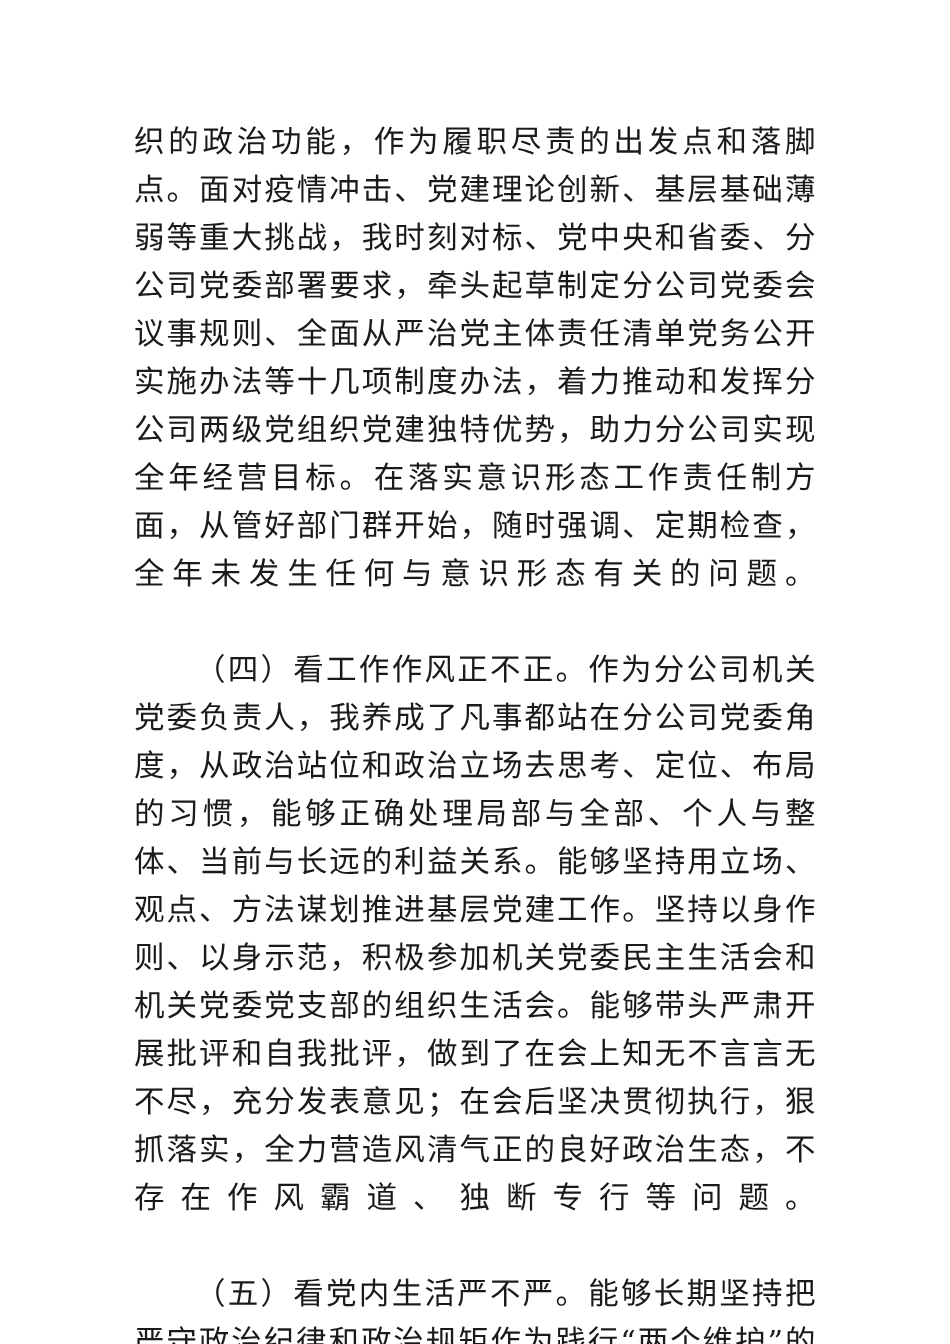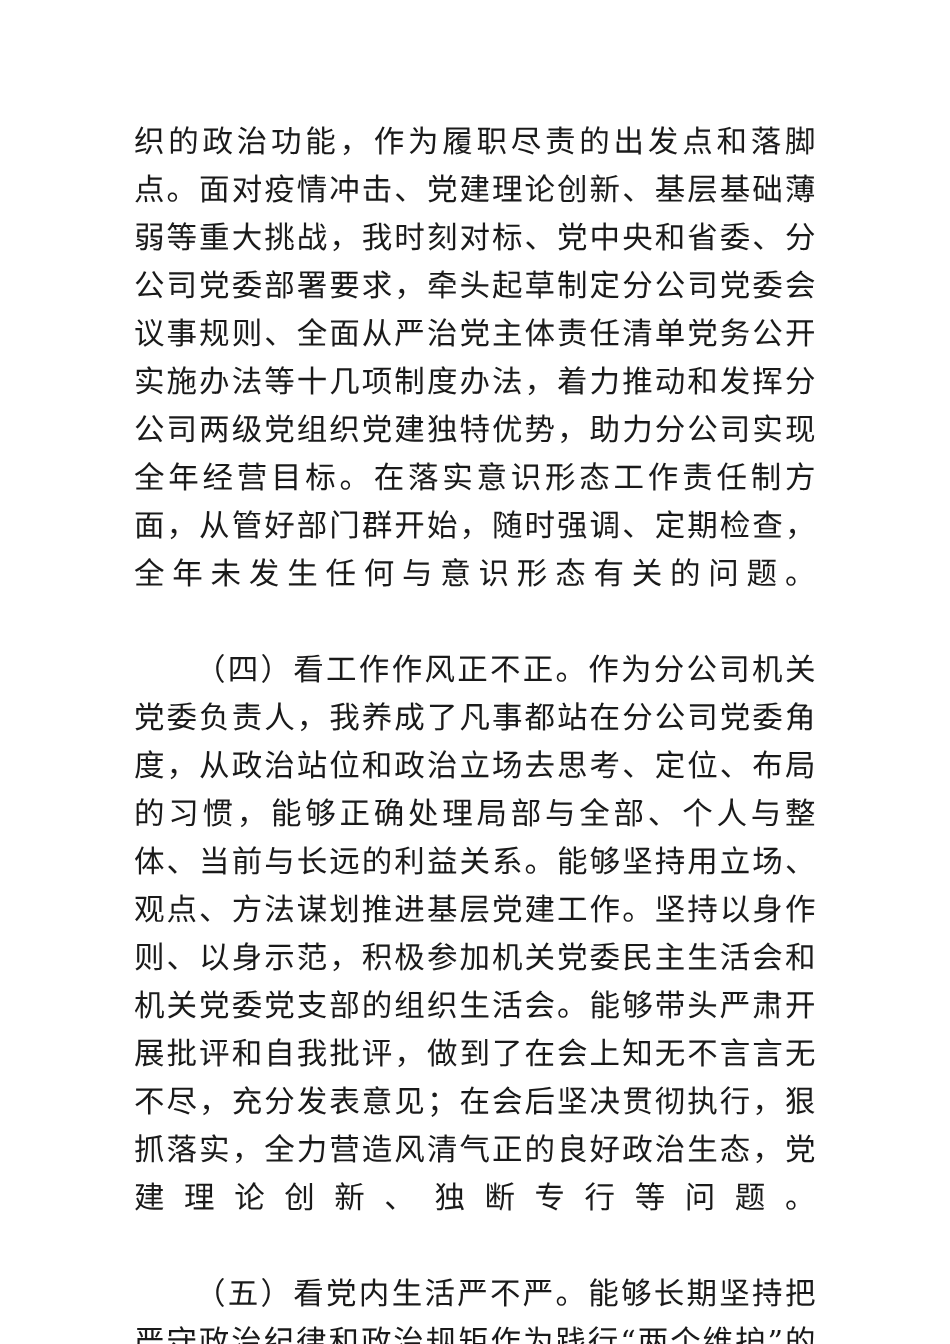--- a/index.html
+++ b/index.html
@@ -52,18 +52,18 @@
   }
 </style>
 </head>
 <body>
 
 <div id="page">
   <div id="doc-body">
 
     <p class="para">织的政治功能，作为履职尽责的出发点和落脚点。面对疫情冲击、党建理论创新、基层基础薄弱等重大挑战，我时刻对标、党中央和省委、分公司党委部署要求，牵头起草制定分公司党委会议事规则、全面从严治党主体责任清单党务公开实施办法等十几项制度办法，着力推动和发挥分公司两级党组织党建独特优势，助力分公司实现全年经营目标。在落实意识形态工作责任制方面，从管好部门群开始，随时强调、定期检查，全年未发生任何与意识形态有关的问题。</p>
 
-    <p class="para indent">（四）看工作作风正不正。作为分公司机关党委负责人，我养成了凡事都站在分公司党委角度，从政治站位和政治立场去思考、定位、布局的习惯，能够正确处理局部与全部、个人与整体、当前与长远的利益关系。能够坚持用立场、观点、方法谋划推进基层党建工作。坚持以身作则、以身示范，积极参加机关党委民主生活会和机关党委党支部的组织生活会。能够带头严肃开展批评和自我批评，做到了在会上知无不言言无不尽，充分发表意见；在会后坚决贯彻执行，狠抓落实，全力营造风清气正的良好政治生态，党建理论创新、独断专行等问题。</p>
+    <p class="para indent">（四）看工作作风正不正。作为分公司机关党委负责人，我养成了凡事都站在分公司党委角度，从政治站位和政治立场去思考、定位、布局的习惯，能够正确处理局部与全部、个人与整体、当前与长远的利益关系。能够坚持用立场、观点、方法谋划推进基层党建工作。坚持以身作则、以身示范，积极参加机关党委民主生活会和机关党委党支部的组织生活会。能够带头严肃开展批评和自我批评，做到了在会上知无不言言无不尽，充分发表意见；在会后坚决贯彻执行，狠抓落实，全力营造风清气正的良好政治生态，不存在作风霸道、独断专行等问题。</p>
 
     <p class="para indent">（五）看党内生活严不严。能够长期坚持把严守政治纪律和政治规矩作为践行“两个维护”的首要任务，作为工作生活的准绳和标尺，坚决维护政治纪律的严肃性和权威性</p>
 
   </div>
 </div>
 
 </body></html>

